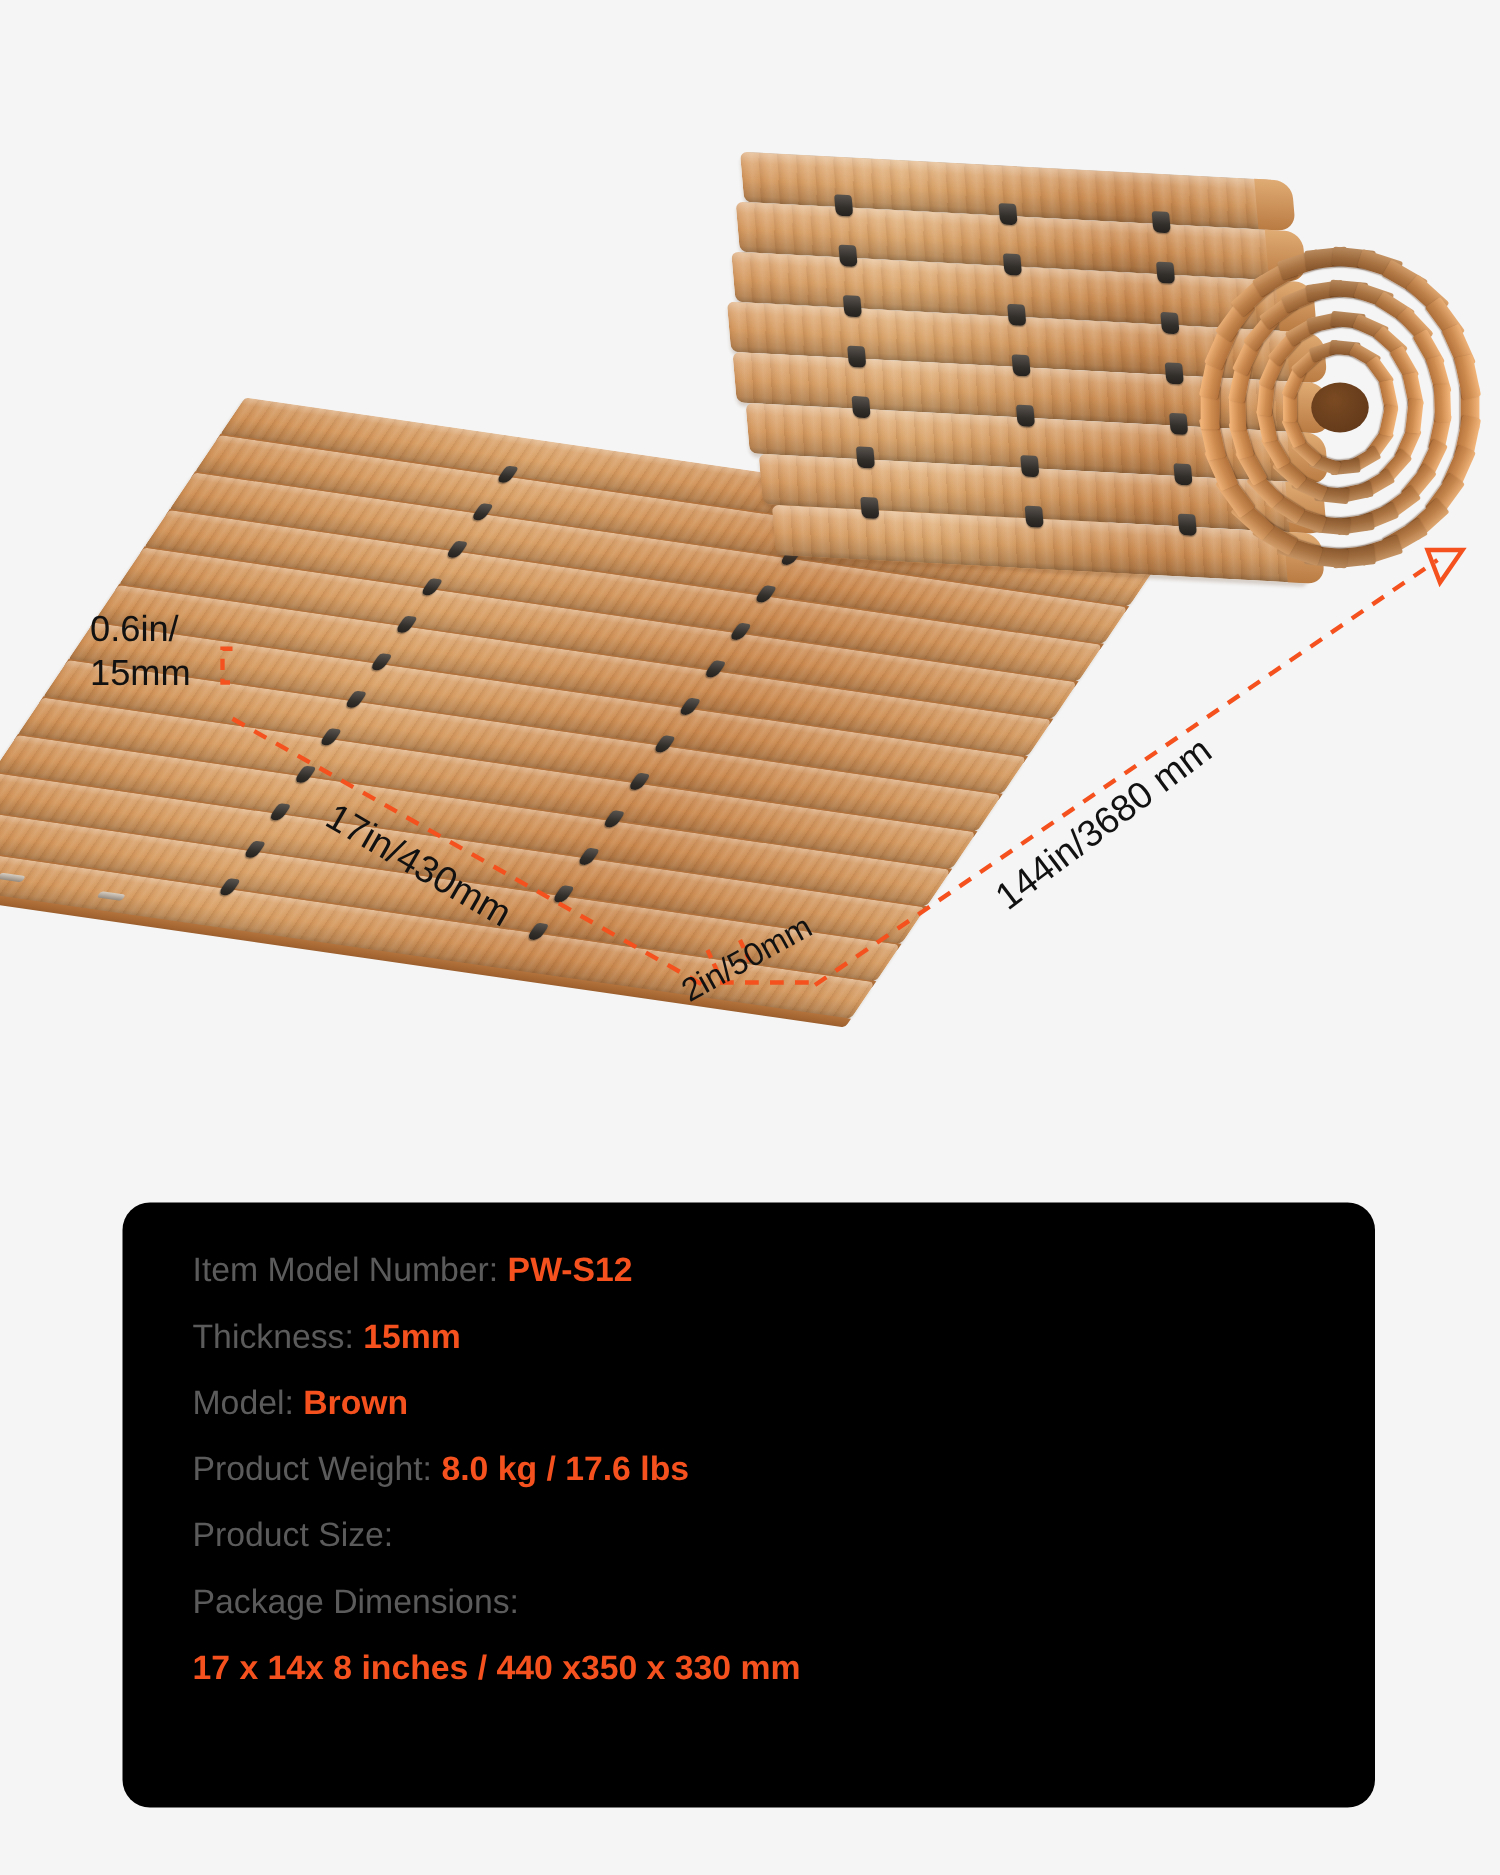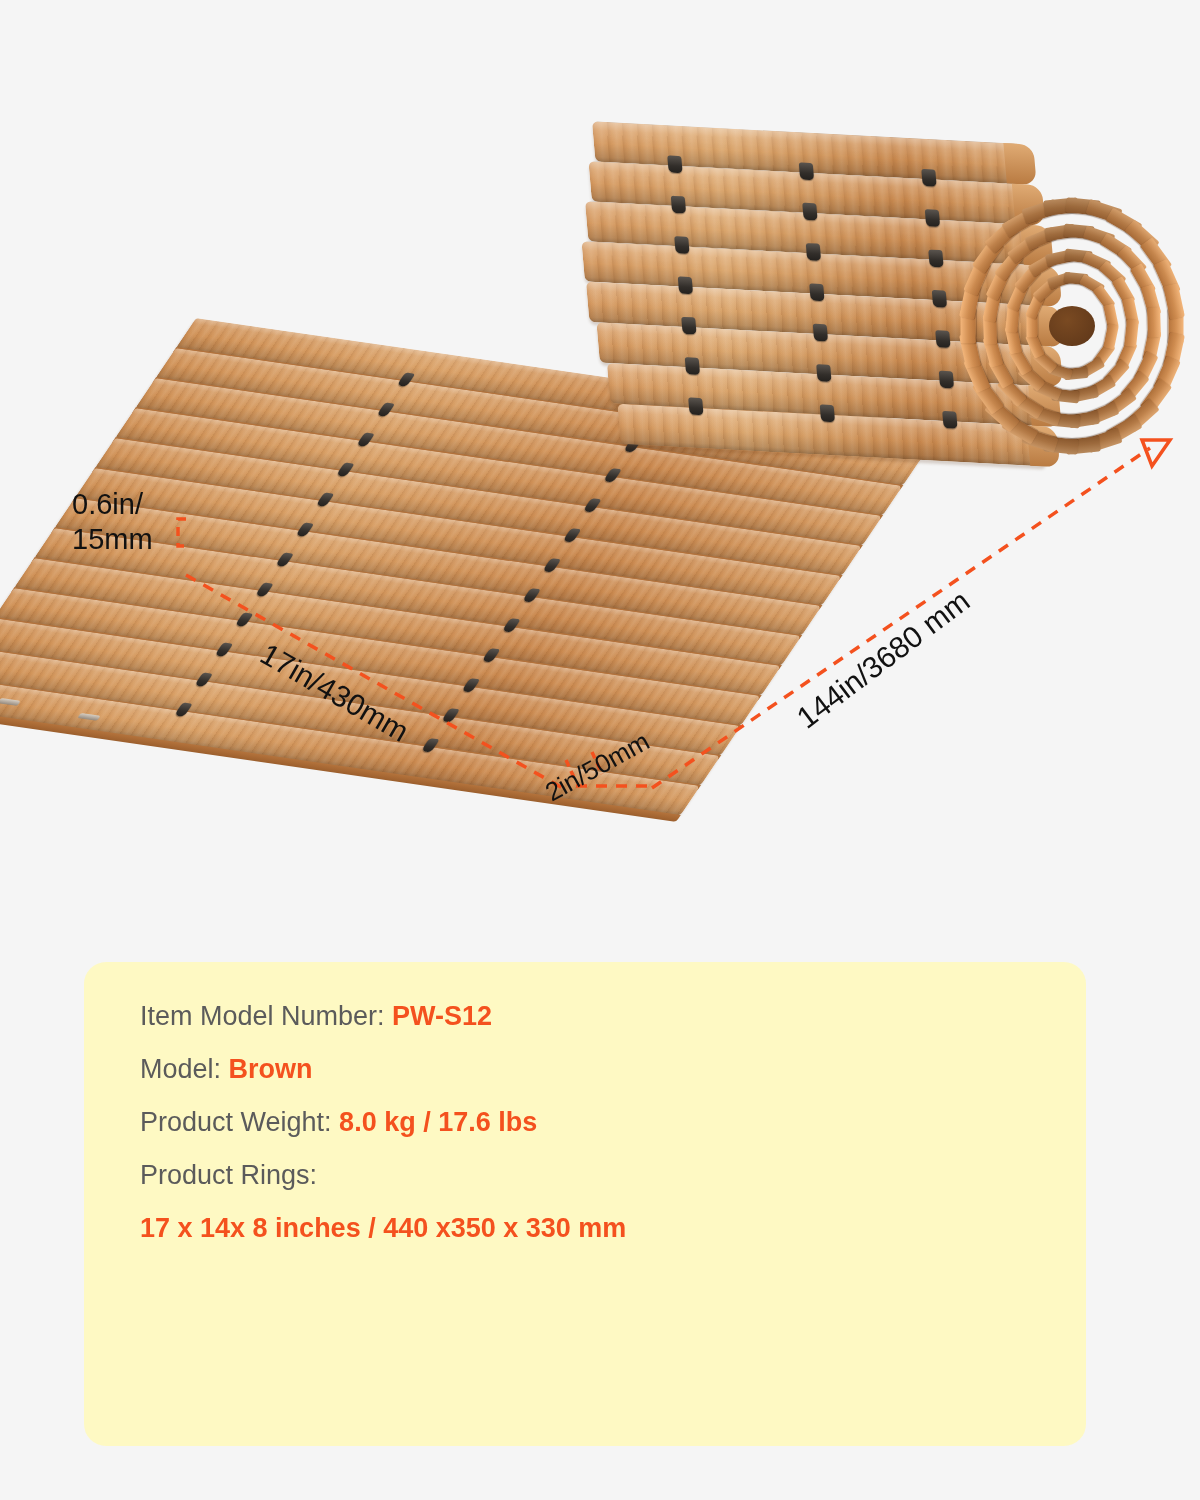--- a/index.html
+++ b/index.html
@@ -199,25 +199,25 @@
     left: 812px;
     top: 700px;
     font-size: 30px;
     transform: rotate(-37deg);
     transform-origin: left bottom;
   }
 
   
   #spec-card {
     position: absolute;
-    left: 84px;
+    left: 98px;
     top: 962px;
     width: 1002px;
     height: 484px;
-    background: #fef9c3;
+    background: #000000;
     border-radius: 22px;
     box-sizing: border-box;
     padding: 28px 56px;
   }
   .spec-row {
     font-size: 27px;
     line-height: 53px;
     color: #5b5b5b;
     white-space: pre;
     font-weight: 400;
@@ -450,17 +450,19 @@
   <div class="dim-label" id="label-width">17in/430mm</div>
 
   <div class="dim-label" id="label-depth">2in/50mm</div>
 
   <div class="dim-label" id="label-length">144in/3680 mm</div>
 </div>
 
 <div id="spec-card">
 
 <div class="spec-row"><span>Item Model Number: </span><span class="spec-value">PW-S12</span></div>
+    <div class="spec-row"><span>Thickness: </span><span class="spec-value">15mm</span></div>
     <div class="spec-row"><span>Model: </span><span class="spec-value">Brown</span></div>
     <div class="spec-row"><span>Product Weight: </span><span class="spec-value">8.0 kg / 17.6 lbs</span></div>
-    <div class="spec-row">Product Rings:</div>
+    <div class="spec-row">Product Size:</div>
+    <div class="spec-row">Package Dimensions:</div>
     <div class="spec-value-block">17 x 14x 8 inches / 440 x350 x 330 mm</div>
   </div>
 
 </body></html>

